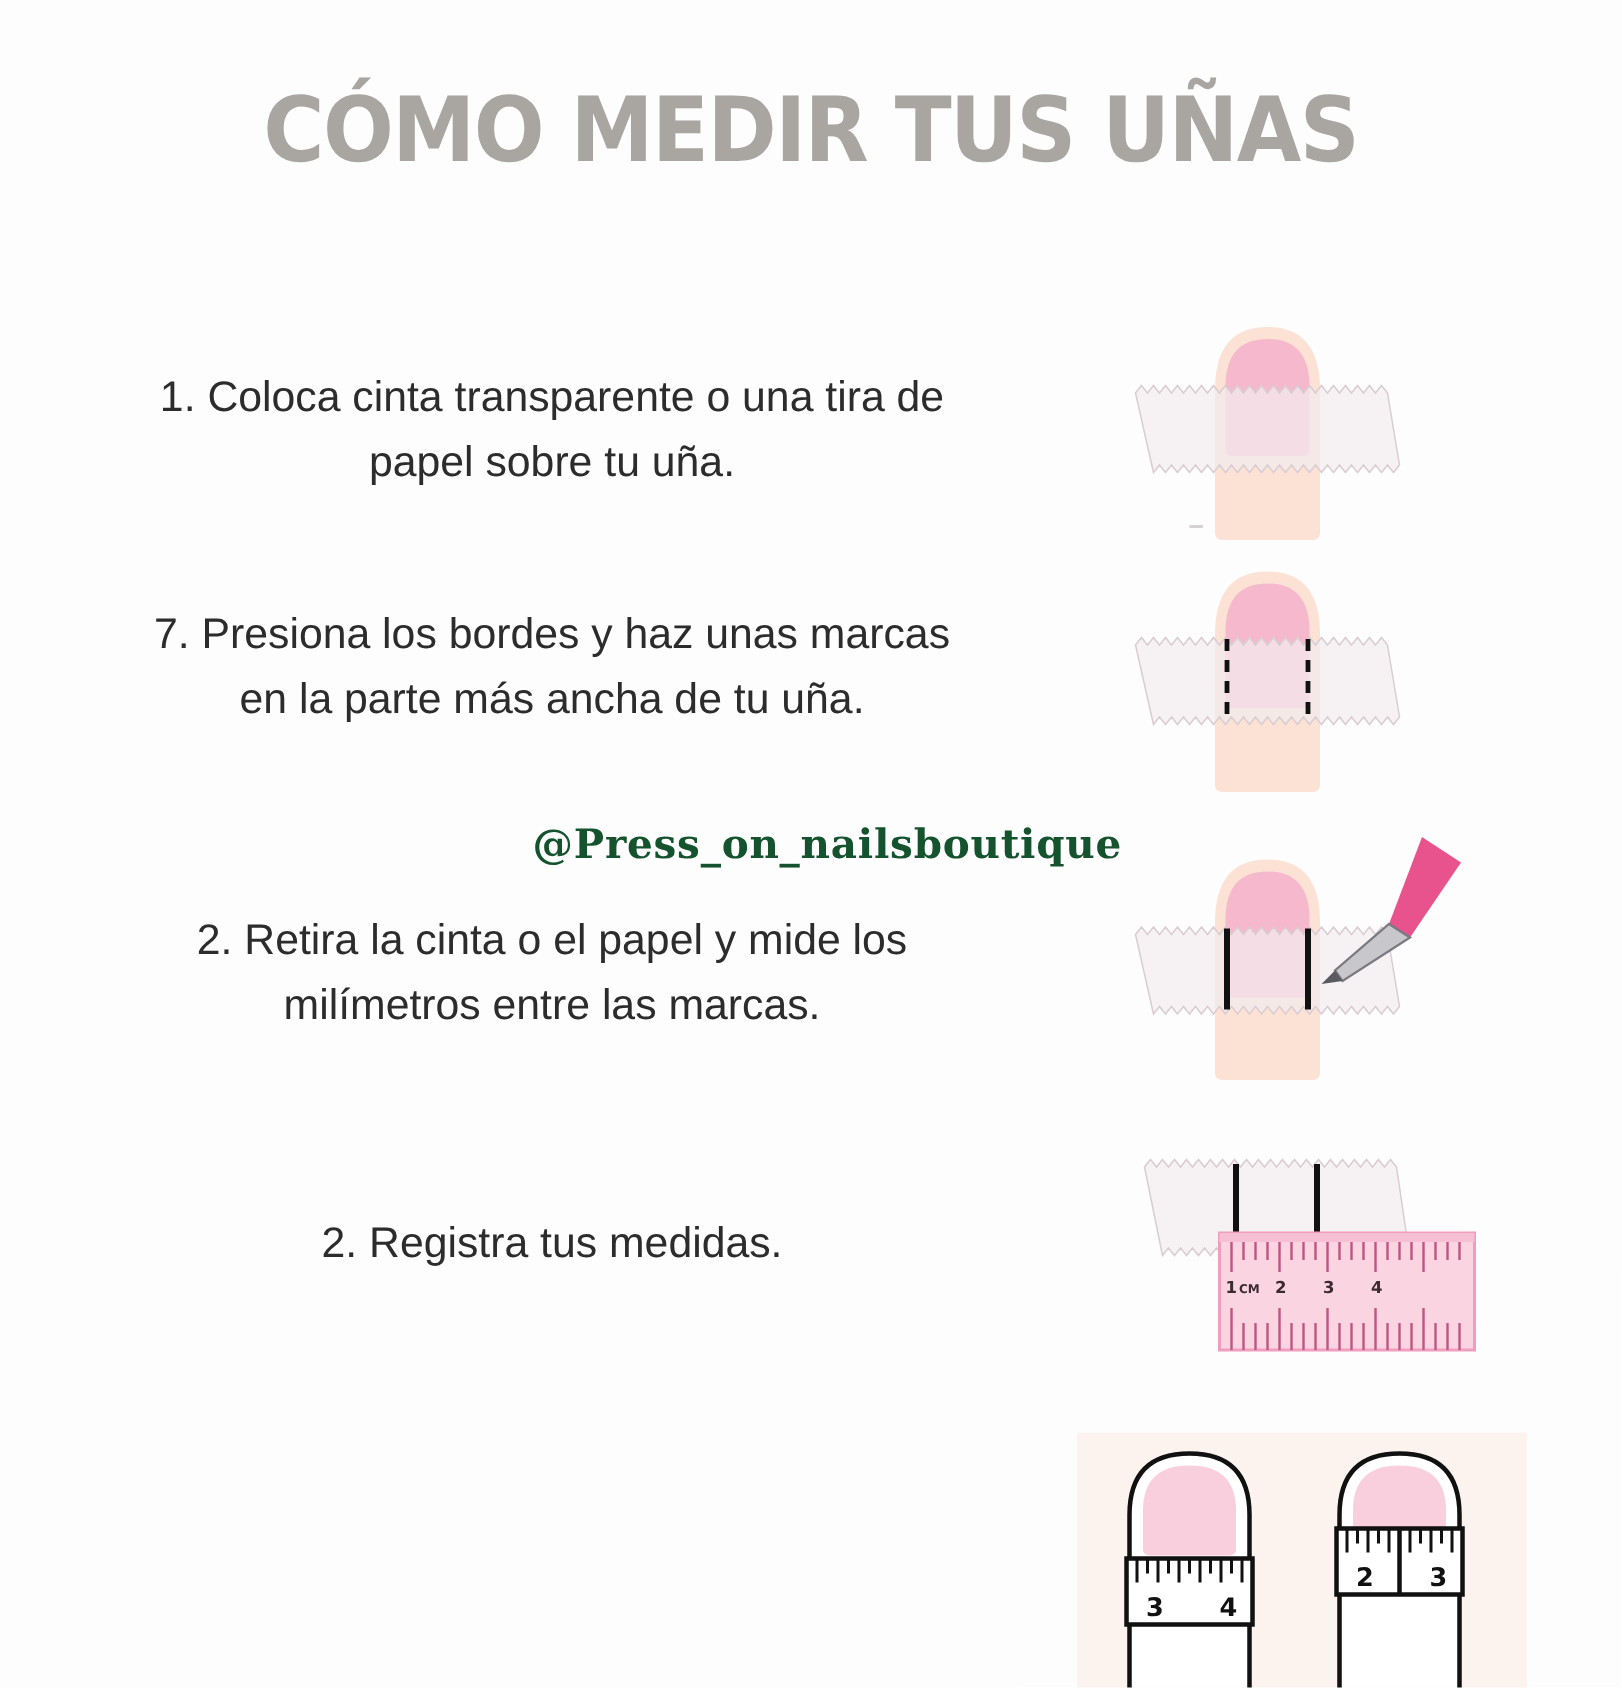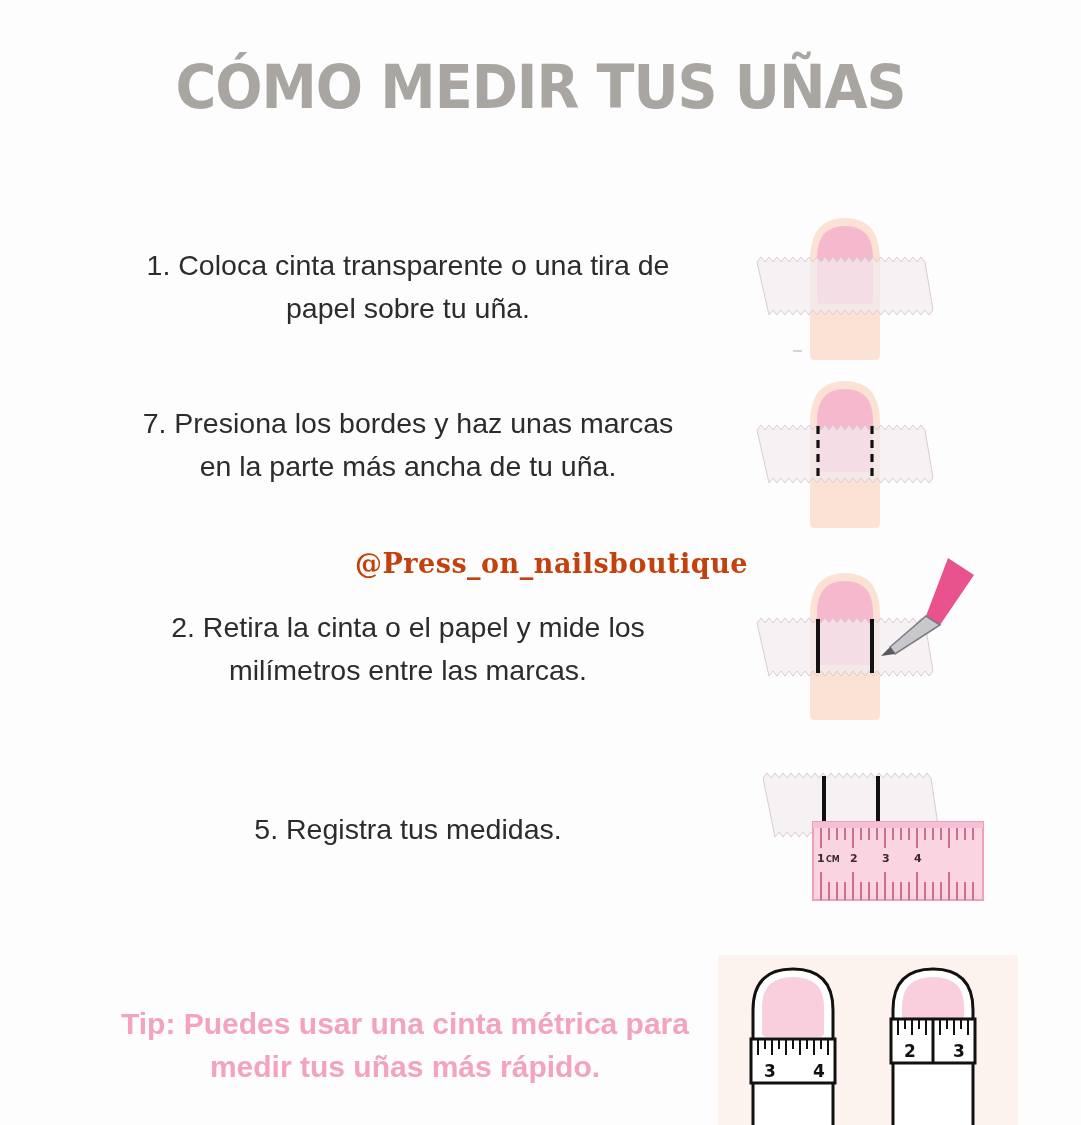--- a/index.html
+++ b/index.html
@@ -43,36 +43,35 @@
     top: 230px;
     width: 640px;
   }
   .step {
     text-align: center;
     color: #2c2c2c;
     font-size: 28.5px;
     line-height: 1.52;
     font-family: "Liberation Sans", sans-serif;
     font-weight: 400;
-    margin-left: 40px;
   }
   .step-1 { position: absolute; left: 58px; top: 14px;  width: 540px; }
   .step-2 { position: absolute; left: 58px; top: 172px; width: 540px; }
   .step-3 { position: absolute; left: 58px; top: 376px; width: 540px; }
   .step-4 { position: absolute; left: 58px; top: 578px; width: 540px; }
 
   
   .watermark {
     position: absolute;
     left: 355px;
     top: 548px;
     font-family: "DejaVu Serif", serif;
     font-weight: bold;
     font-size: 27px;
-    color: #c2410c;
+    color: #14532d;
     letter-spacing: 0.5px;
     white-space: nowrap;
   }
 
   
   .tip {
     position: absolute;
     left: 110px;
     top: 1002px;
     width: 590px;
@@ -104,26 +103,25 @@
 <body>
 
 <div class="page">
 
   <div class="title">CÓMO MEDIR TUS UÑAS</div>
 
   <div class="steps">
     <div class="step step-1">1. Coloca cinta transparente o una tira de papel sobre tu uña.</div>
     <div class="step step-2">7. Presiona los bordes y haz unas marcas en la parte más ancha de tu uña.</div>
     <div class="step step-3">2. Retira la cinta o el papel y mide los milímetros entre las marcas.</div>
-    <div class="step step-4">5. Registra tus medidas.</div>
+    <div class="step step-4">2. Registra tus medidas.</div>
   </div>
 
   <div class="watermark">@Press_on_nailsboutique</div>
 
-  <div class="tip">Tip: Puedes usar una cinta métrica para medir tus uñas más rápido.</div>
 
   <div class="illus" id="illus-1">
     <svg width="250" height="170" viewBox="0 0 250 170" xmlns="http://www.w3.org/2000/svg">
 
       <path d="M75 60 Q75 18 110 18 Q145 18 145 60 L145 155 Q145 160 140 160 L80 160 Q75 160 75 155 Z" fill="#fbe2d4"></path>
 
       <path d="M82 58 Q82 26 110 26 Q138 26 138 58 L138 100 Q138 104 134 104 L86 104 Q82 104 82 100 Z" fill="#f6b8cd"></path>
 
       <g>
         <path d="M22 62 l4 -5 l4 5 l4 -5 l4 5 l4 -5 l4 5 l4 -5 l4 5 l4 -5 l4 5 l4 -5 l4 5 l4 -5 l4 5 l4 -5 l4 5 l4 -5 l4 5 l4 -5 l4 5 l4 -5 l4 5 l4 -5 l4 5 l4 -5 l4 5 l4 -5 l4 5 l4 -5 l4 5 l4 -5 l4 5 l4 -5 l4 5 l4 -5 l4 5 l4 -5 l4 5 l4 -5 l4 5 l4 -5 l4 5 L198 110 l-4 5 l-4 -5 l-4 5 l-4 -5 l-4 5 l-4 -5 l-4 5 l-4 -5 l-4 5 l-4 -5 l-4 5 l-4 -5 l-4 5 l-4 -5 l-4 5 l-4 -5 l-4 5 l-4 -5 l-4 5 l-4 -5 l-4 5 l-4 -5 l-4 5 l-4 -5 l-4 5 l-4 -5 l-4 5 l-4 -5 l-4 5 l-4 -5 l-4 5 l-4 -5 l-4 5 l-4 -5 l-4 5 l-4 -5 l-4 5 l-4 -5 l-4 5 l-4 -5 l-4 5 Z" fill="#f2ecee" fill-opacity="0.72" stroke="#d9ccd2" stroke-width="1"></path>

